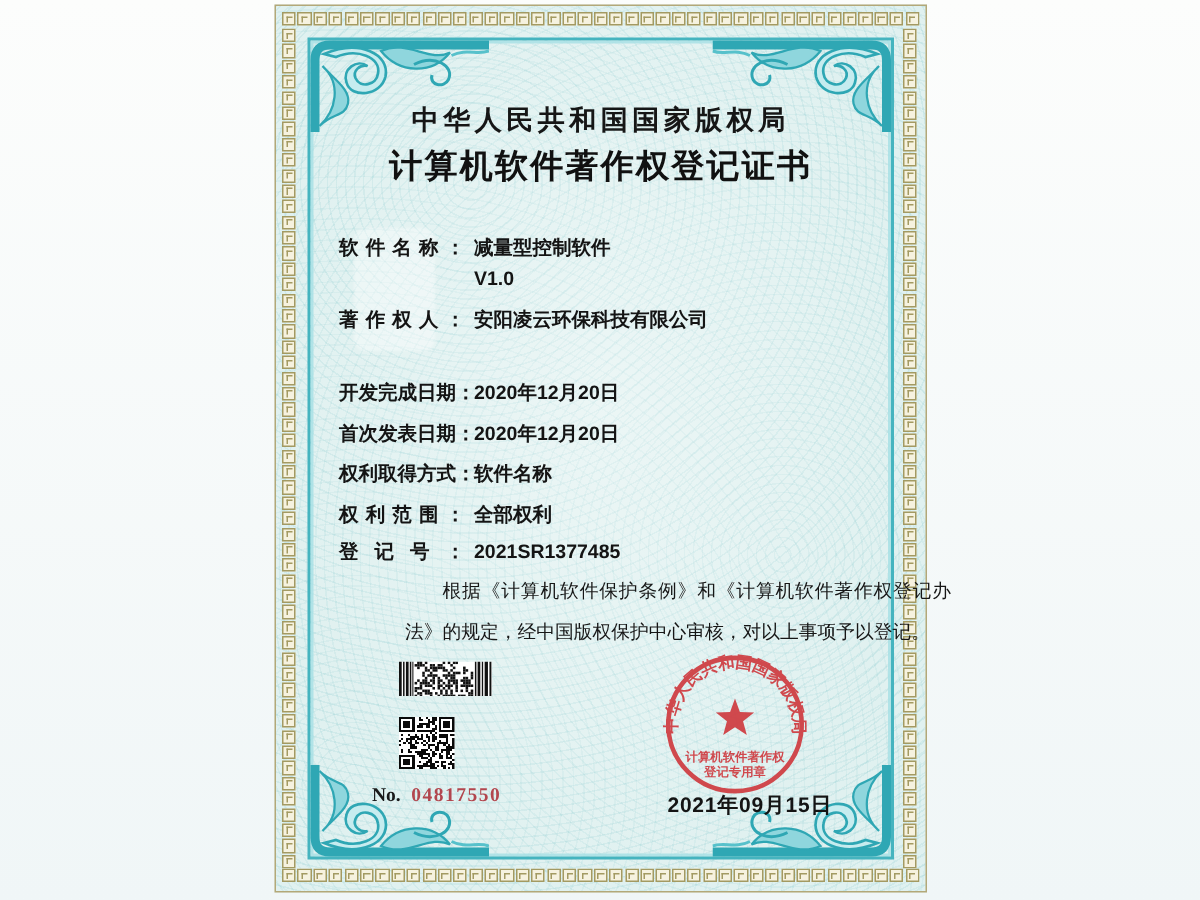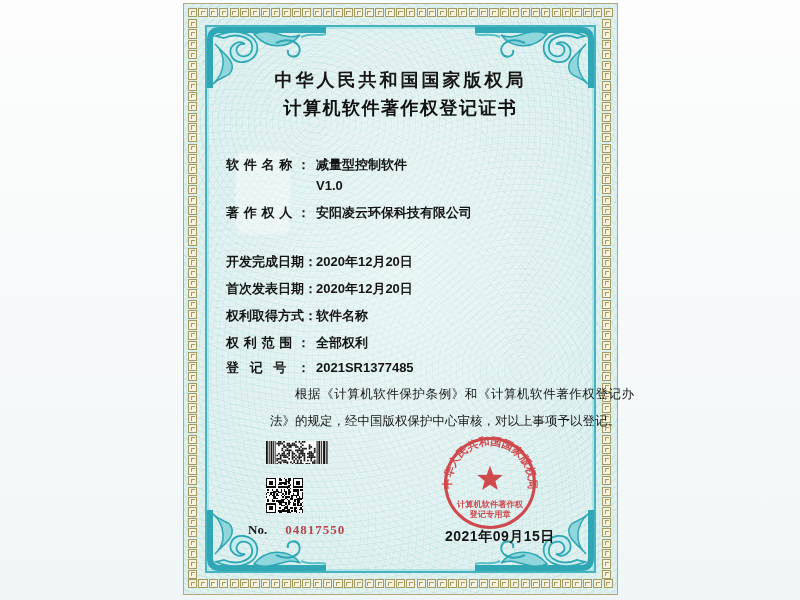--- a/index.html
+++ b/index.html
@@ -40,21 +40,21 @@
   .fl-tr{right:22px;top:22px;transform:scaleX(-1);}
   .fl-bl{left:22px;bottom:22px;transform:scaleY(-1);}
   .fl-br{right:22px;bottom:22px;transform:scale(-1,-1);}
 
   
   .authority{position:absolute;top:64px;left:0;width:100%;text-align:center;
            font-family:"Liberation Serif",serif;font-weight:900;color:#161616;
            font-size:18px;letter-spacing:3px;}
   .cert-title{position:absolute;top:92px;left:0;width:100%;text-align:center;
            font-family:"Liberation Serif",serif;font-weight:900;color:#111;
-           font-size:18px;letter-spacing:1.5px;}
+           font-size:22px;letter-spacing:1.5px;}
   .certno{position:absolute;top:131px;right:52px;display:flex;gap:14px;
            font-size:10.5px;font-weight:bold;color:#1c1c1c;}
 
   
   .wm{position:absolute;left:52px;top:148px;width:54px;height:82px;
       background:rgba(255,255,255,.38);border-radius:8px;filter:blur(1px);}
 
   
   .row{position:absolute;left:42px;display:flex;gap:6px;align-items:flex-start;
        color:#141414;}
@@ -66,21 +66,21 @@
   
   .statement{position:absolute;left:42px;top:377px;width:364px;
        font-size:12.5px;font-weight:normal;color:#161616;line-height:27px;
        text-indent:2em;text-align:justify;margin-left:44px;}
 
   
   .barcode{position:absolute;left:82px;top:437px;width:62px;height:23px;}
   .qr{position:absolute;left:82px;top:474px;width:37px;height:35px;}
 
   
-  .serial{position:absolute;left:64px;top:518px;display:flex;gap:18px;align-items:baseline;}
+  .serial{position:absolute;left:64px;top:518px;display:flex;gap:7px;align-items:baseline;}
   .serial-label{font-family:"Liberation Serif",serif;font-weight:bold;
        font-size:13px;color:#1a1a1a;}
   .serial-num{font-family:"Liberation Serif",serif;font-weight:bold;
        font-size:13px;letter-spacing:1px;color:#b2464e;}
   .issue-date{position:absolute;left:261px;top:524px;z-index:3;
        font-size:14px;font-weight:bold;color:#141414;letter-spacing:.5px;}
 
   
   .seal{position:absolute;left:258px;top:431px;width:96px;height:96px;
        opacity:.92;z-index:2;}

